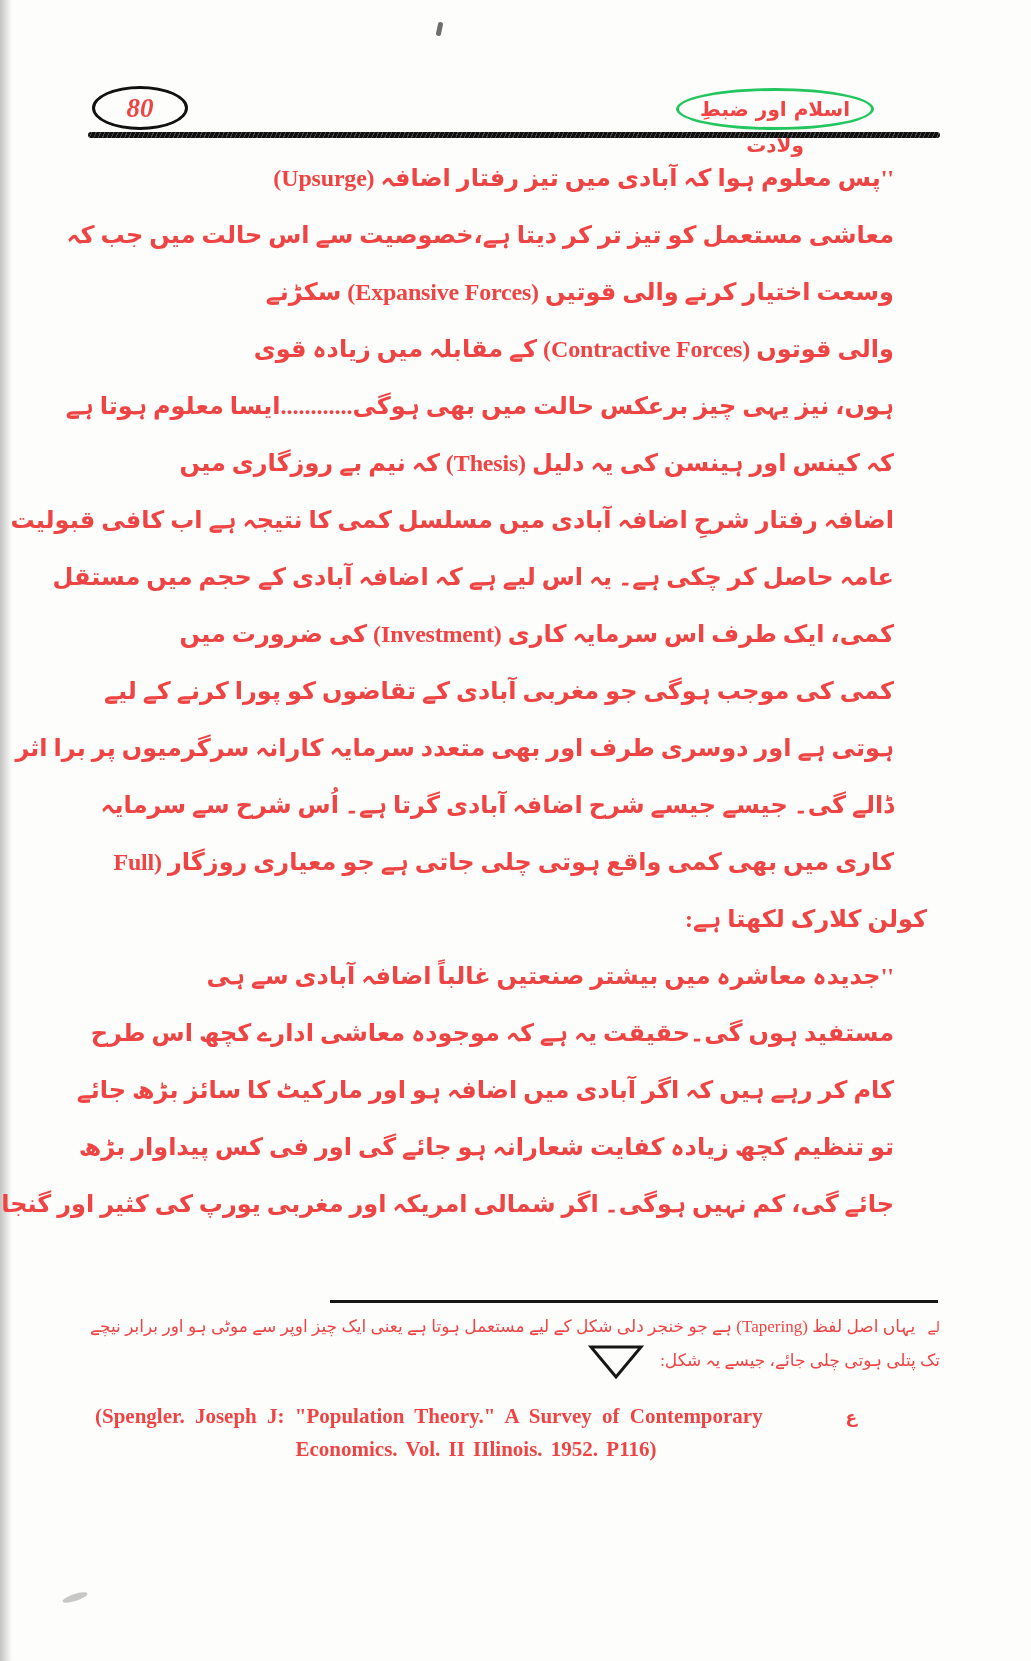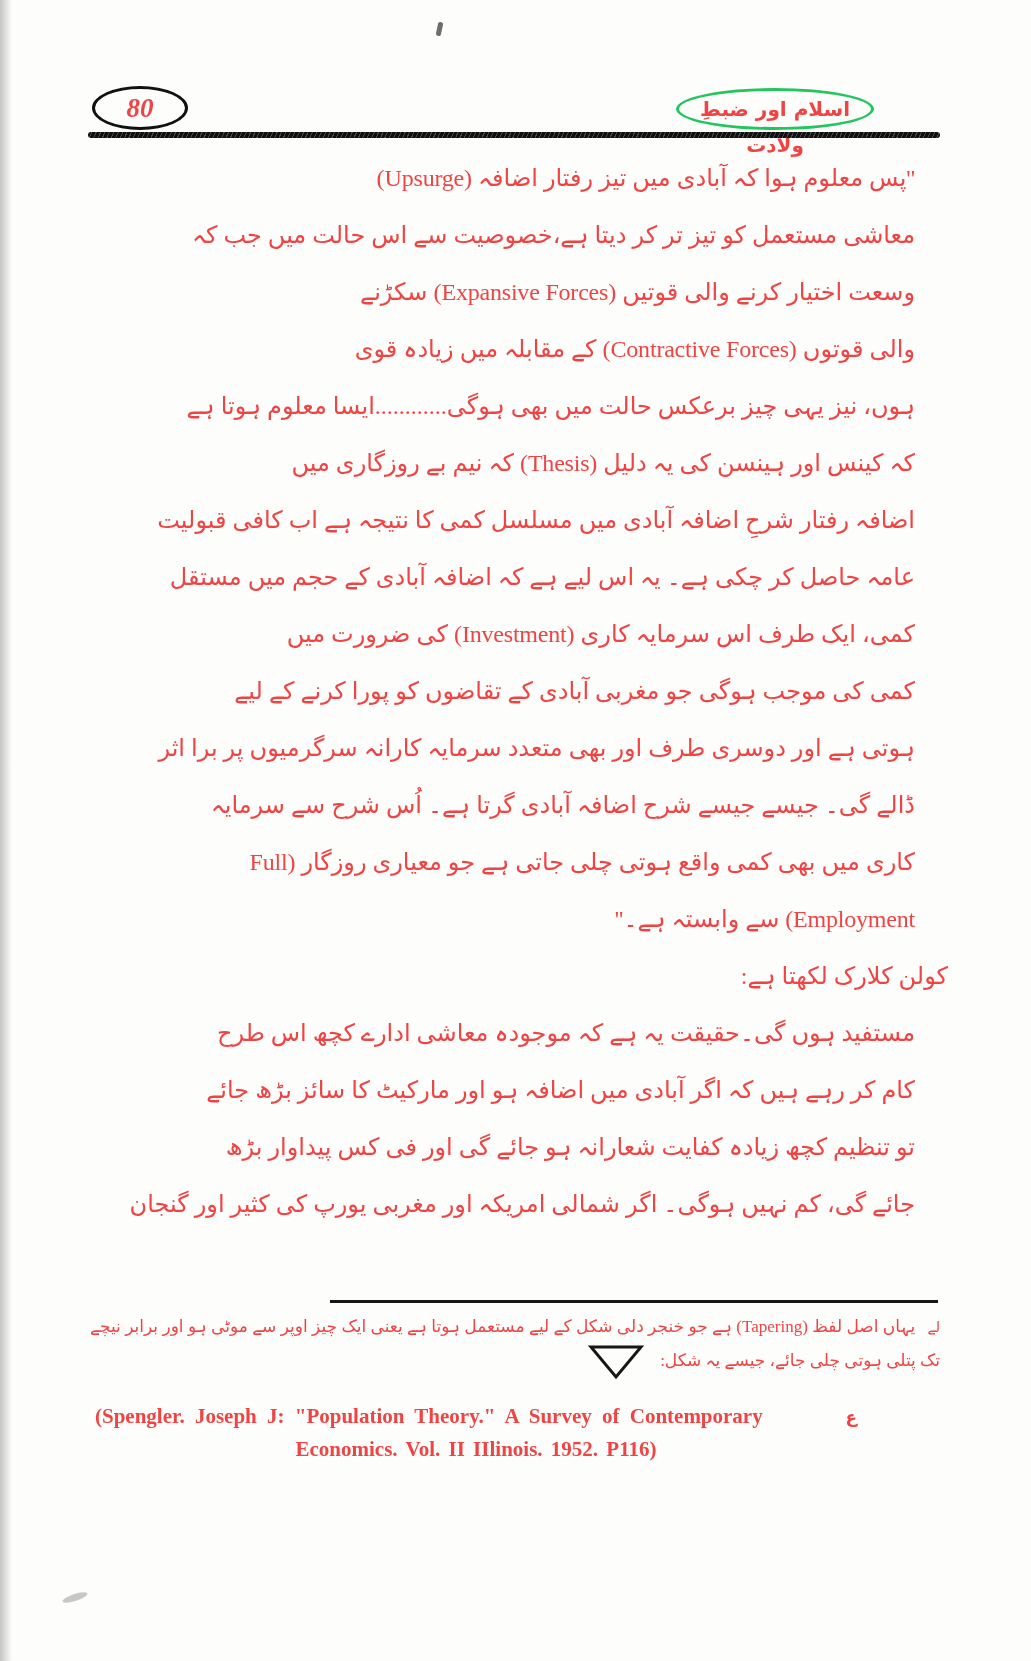--- a/index.html
+++ b/index.html
@@ -38,21 +38,21 @@
     font-weight:bold; font-size:20px;
     font-family:"DejaVu Sans",sans-serif;
     direction:rtl;
   }
   .header-rule {
     position:absolute; left:88px; top:132px; width:852px; height:6px;
     border-radius:3px;
     background:repeating-linear-gradient(115deg,#101010 0 3px,#484848 3px 4px);
   }
   .body-text {
-    position:absolute; top:150px; left:207px; width:708px;
+    position:absolute; top:150px; left:186px; width:708px;font-weight:bold;
   }
   .line {
     direction:rtl;
     text-align:right;
     white-space:nowrap;
     height:57px; line-height:57px;
     font-size:24px;
     letter-spacing:-0.2px;
   }
   .line.flush { margin-right:-33px; }
@@ -96,22 +96,22 @@
     <div class="line">والی قوتوں (Contractive Forces) کے مقابلہ میں زیادہ قوی</div>
     <div class="line">ہوں، نیز یہی چیز برعکس حالت میں بھی ہوگی............ایسا معلوم ہوتا ہے</div>
     <div class="line">کہ کینس اور ہینسن کی یہ دلیل (Thesis) کہ نیم بے روزگاری میں</div>
     <div class="line">اضافہ رفتار شرحِ اضافہ آبادی میں مسلسل کمی کا نتیجہ ہے اب کافی قبولیت</div>
     <div class="line">عامہ حاصل کر چکی ہے۔ یہ اس لیے ہے کہ اضافہ آبادی کے حجم میں مستقل</div>
     <div class="line">کمی، ایک طرف اس سرمایہ کاری (Investment) کی ضرورت میں</div>
     <div class="line">کمی کی موجب ہوگی جو مغربی آبادی کے تقاضوں کو پورا کرنے کے لیے</div>
     <div class="line">ہوتی ہے اور دوسری طرف اور بھی متعدد سرمایہ کارانہ سرگرمیوں پر برا اثر</div>
     <div class="line">ڈالے گی۔ جیسے جیسے شرح اضافہ آبادی گرتا ہے۔ اُس شرح سے سرمایہ</div>
     <div class="line">کاری میں بھی کمی واقع ہوتی چلی جاتی ہے جو معیاری روزگار (Full</div>
-    <div class="line">Employment) سے وابستہ ہے۔''</div>
     <div class="line flush">کولن کلارک لکھتا ہے:</div>
+    <div class="line">''جدیدہ معاشرہ میں بیشتر صنعتیں غالباً اضافہ آبادی سے ہی</div>
     <div class="line">مستفید ہوں گی۔حقیقت یہ ہے کہ موجودہ معاشی ادارے کچھ اس طرح</div>
     <div class="line">کام کر رہے ہیں کہ اگر آبادی میں اضافہ ہو اور مارکیٹ کا سائز بڑھ جائے</div>
     <div class="line">تو تنظیم کچھ زیادہ کفایت شعارانہ ہو جائے گی اور فی کس پیداوار بڑھ</div>
     <div class="line">جائے گی، کم نہیں ہوگی۔ اگر شمالی امریکہ اور مغربی یورپ کی کثیر اور گنجان</div>
   </div>
 
   <div class="footnote-rule"></div>
 
   <div class="footnotes">
     <span class="fn-marker">لے</span>

